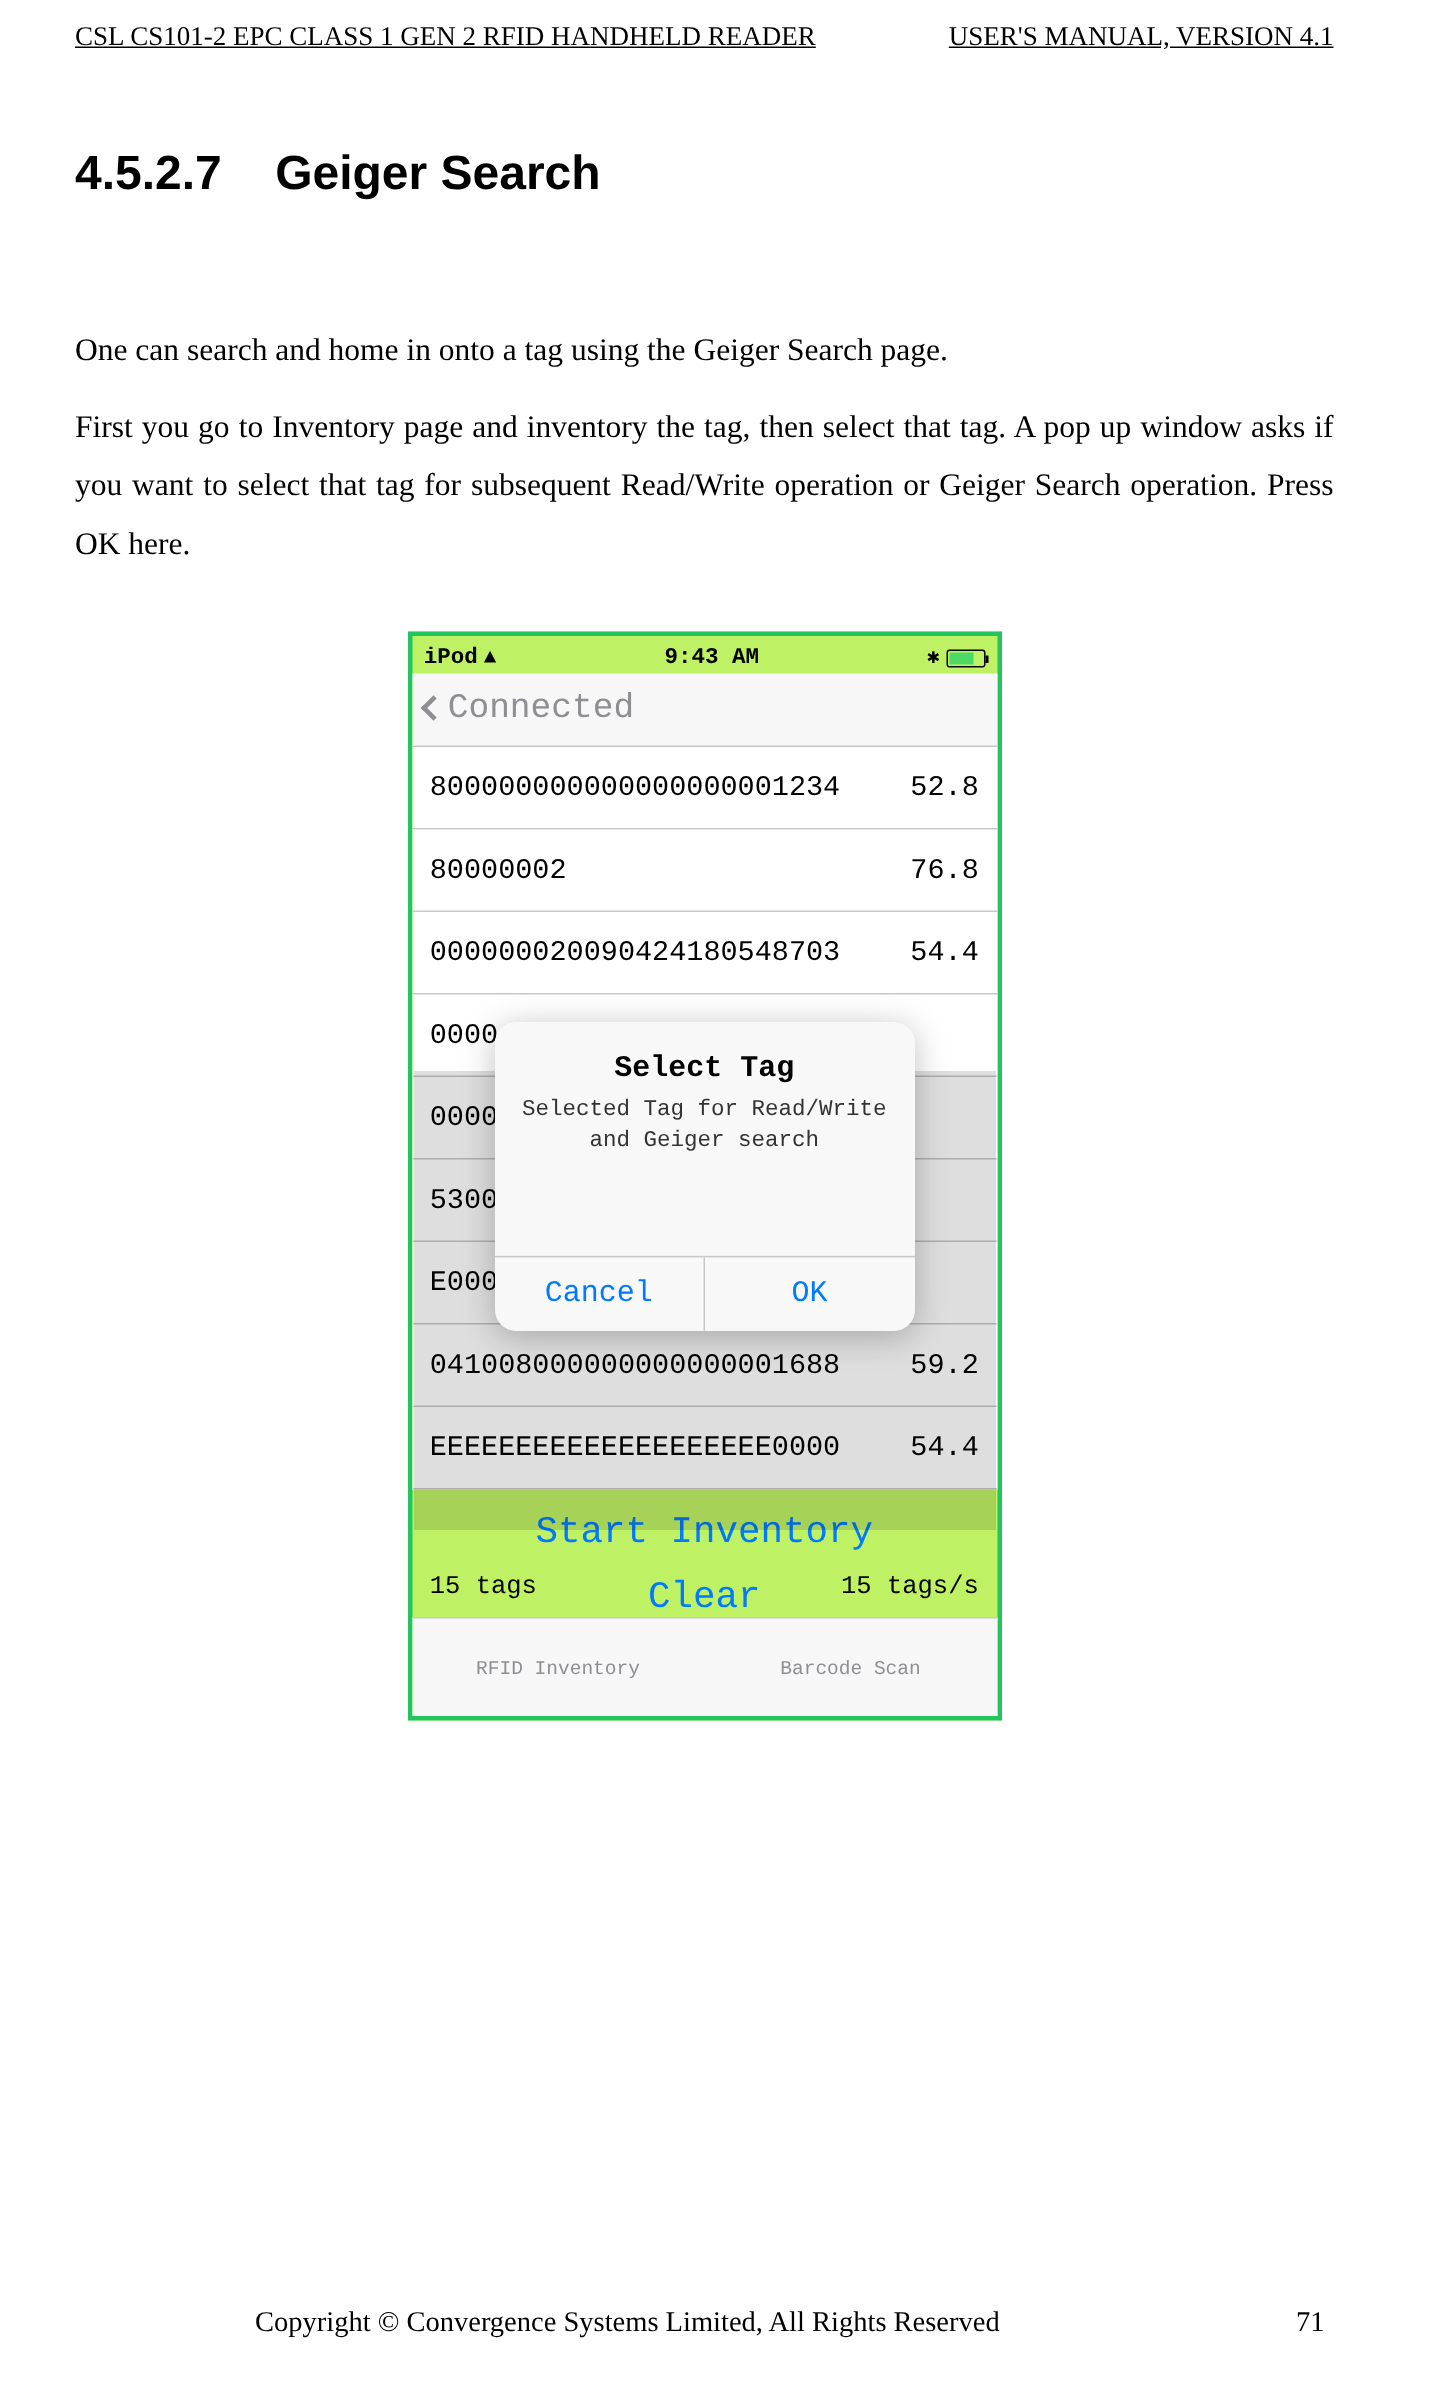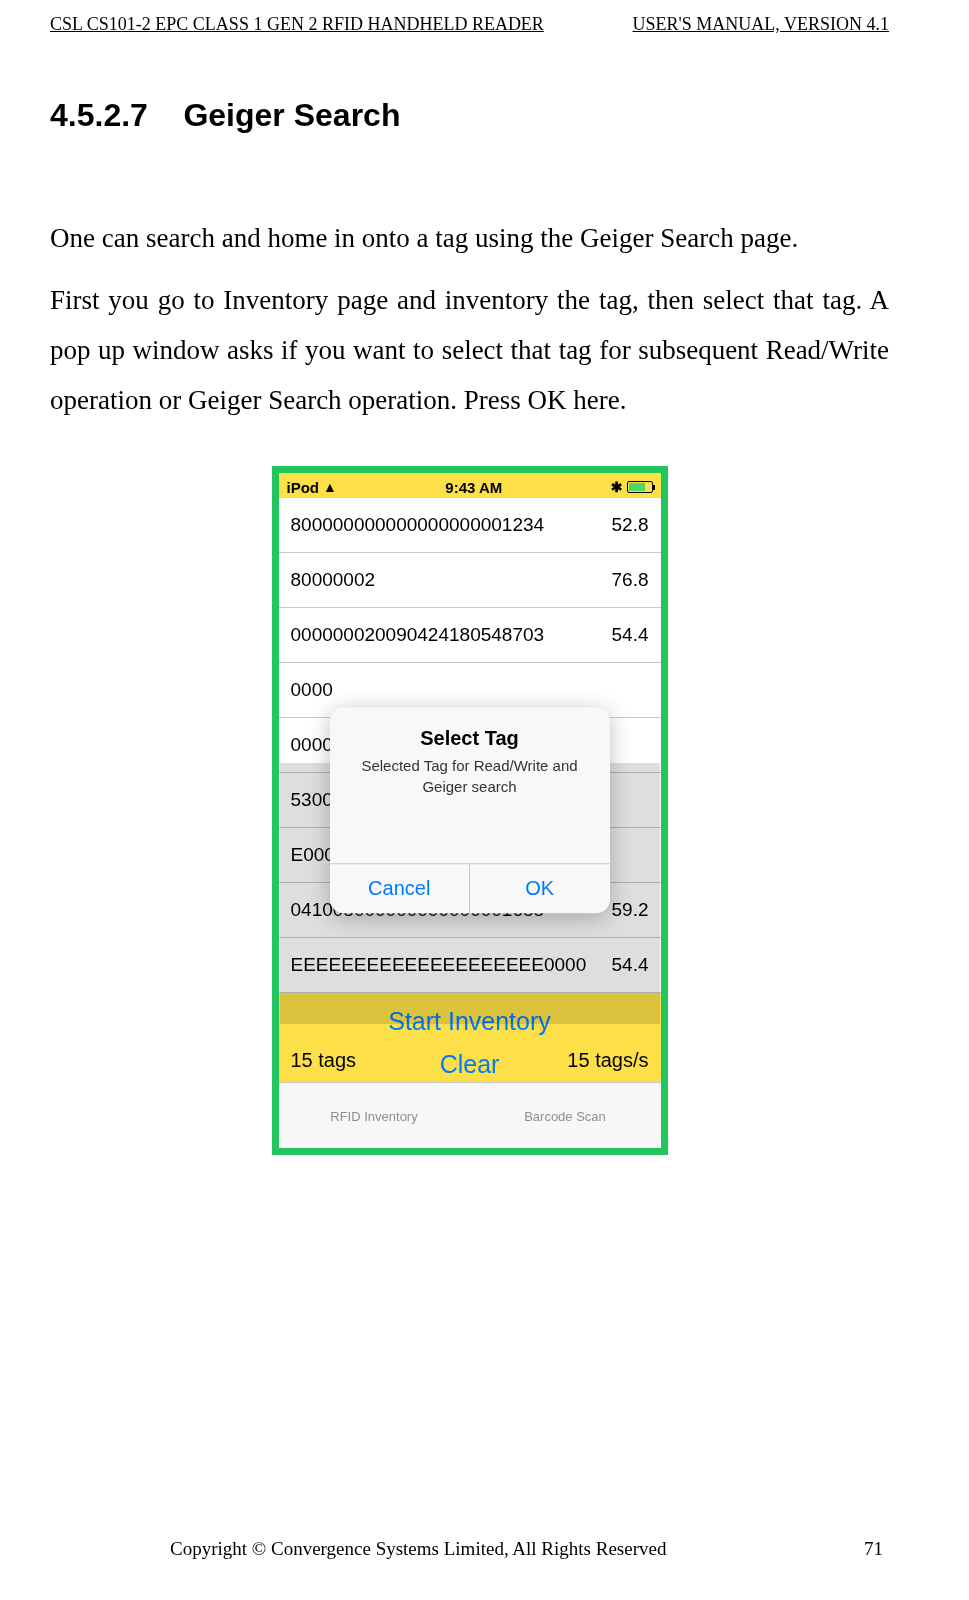--- a/index.html
+++ b/index.html
@@ -21,35 +21,35 @@
     text-decoration: underline;
     margin-bottom: 62px;
   }
   .section-title {
     font-family: Arial, Helvetica, sans-serif;
     font-weight: bold;
     font-size: 32px;
     margin-bottom: 80px;
   }
   .body-text {
-    font-size: 27px;
+    font-size: 21px;
     line-height: 1.85;
     text-align: justify;
     margin-bottom: 12px;
   }
   .screenshot-wrap {
     display: flex;
     justify-content: center;
     margin-top: 40px;
   }
   .device {
     width: 396px;
-    border: 7px solid #22c55e;
-    background: #fde047;
-    font-family: Liberation Sans, sans-serif;
+    border: 3px solid #22c55e;
+    background: #bef264;
+    font-family: Liberation Mono, monospace;
     position: relative;
   }
   .status-bar {
     display: flex;
     justify-content: space-between;
     align-items: center;
     font-size: 15px;
     font-weight: 600;
     padding: 6px 8px 2px 8px;
     color: #000;
@@ -101,21 +101,21 @@
   .action-btn {
     text-align: center;
     color: #007aff;
     font-size: 25px;
     padding: 14px 0;
   }
   .stats-row {
     display: flex;
     justify-content: space-between;
     align-items: center;
-    font-size: 20px;
+    font-size: 17px;
     padding: 0 12px 10px 12px;
     margin-top: -44px;
     pointer-events: none;
   }
   .stats-row > span { color: #000; }
   .tab-bar {
     display: flex;
     border-top: 1px solid #c8c7cc;
     background: #f7f7f8;
     color: #8e8e93;
@@ -213,20 +213,26 @@
         </div>
         <span>9:43 AM</span>
         <div class="status-right">
           <span class="bt-icon">✱</span>
           <span class="battery">
               <span class="battery-fill"></span>
             </span>
         </div>
       </div>
 
+      <div class="nav-bar">
+        <div class="back-btn">
+          <span class="chevron-left"></span>
+          <span>Connected</span>
+        </div>
+      </div>
 
       <div class="list">
         <div class="row">
           <span class="epc">800000000000000000001234</span>
           <span class="val">52.8</span>
         </div>
         <div class="row">
           <span class="epc">80000002</span>
           <span class="val">76.8</span>
         </div>

